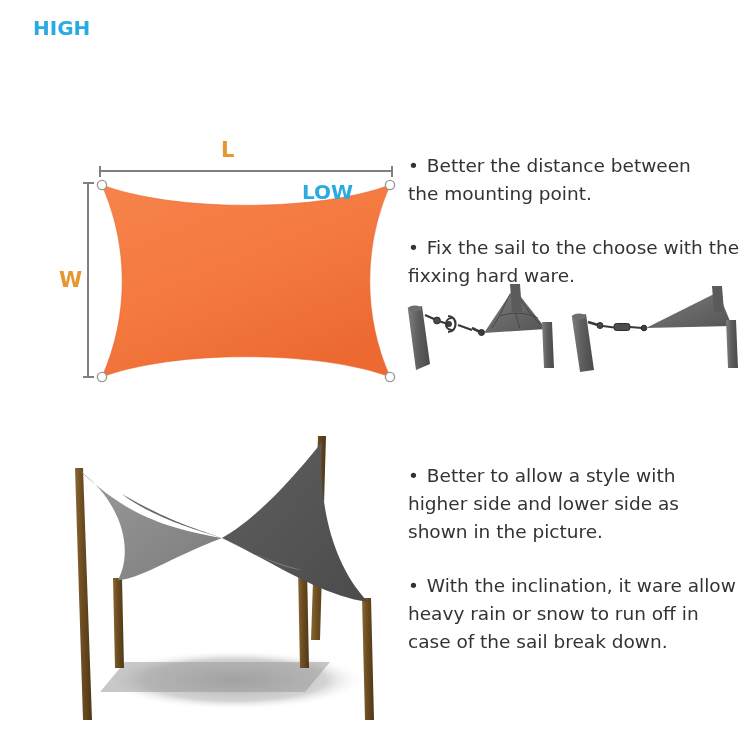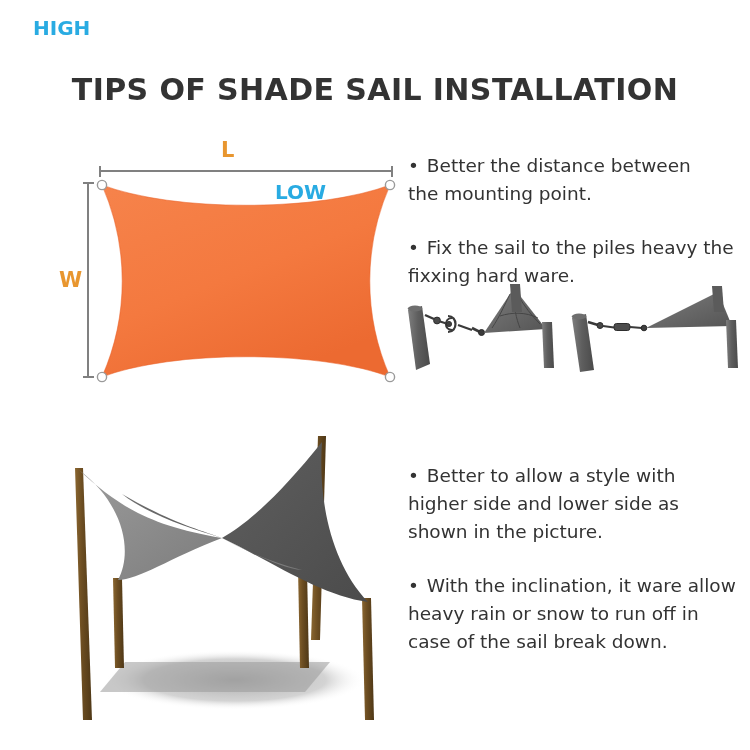--- a/index.html
+++ b/index.html
@@ -147,28 +147,27 @@
   }
   .scene-label {
     position: absolute;
     font-weight: bold;
     font-size: 20px;
     color: #29ABE2;
     font-family: "DejaVu Sans", sans-serif;
     text-align: center;
   }
   .scene-label.high { left: 33px; top: 16px; }
-  .scene-label.low  { left: 275px; top: 180px; }
+  .scene-label.low  { left: 302px; top: 180px; }
 </style>
 </head>
 <body>
 
 <div class="page">
 
-  <div class="title">TIPS OF SHADE SAIL INSTALLATION</div>
 
   <div class="sail-rect-panel">
 
     <div class="dim-label l-label">L</div>
     <div class="dim-label w-label">W</div>
 
     <div class="dim-line-h">
       <div class="cap left"></div>
       <div class="bar"></div>
       <div class="cap right"></div>
@@ -212,21 +211,21 @@
       <div class="line">
         <span class="dot">•</span>
         <span>Better the distance between</span>
       </div>
       <div class="line">the mounting point.</div>
     </div>
 
     <div class="bullet-item">
       <div class="line">
         <span class="dot">•</span>
-        <span>Fix the sail to the piles heavy the</span>
+        <span>Fix the sail to the choose with the</span>
       </div>
       <div class="line">fixxing hard ware.</div>
     </div>
   </div>
 
   <svg class="hardware" viewBox="0 0 350 90">
     <defs>
       <linearGradient id="postGrad" x1="0" y1="0" x2="1" y2="0">
         <stop offset="0%" stop-color="#7e7e7e"></stop>
         <stop offset="45%" stop-color="#5e5e5e"></stop>

